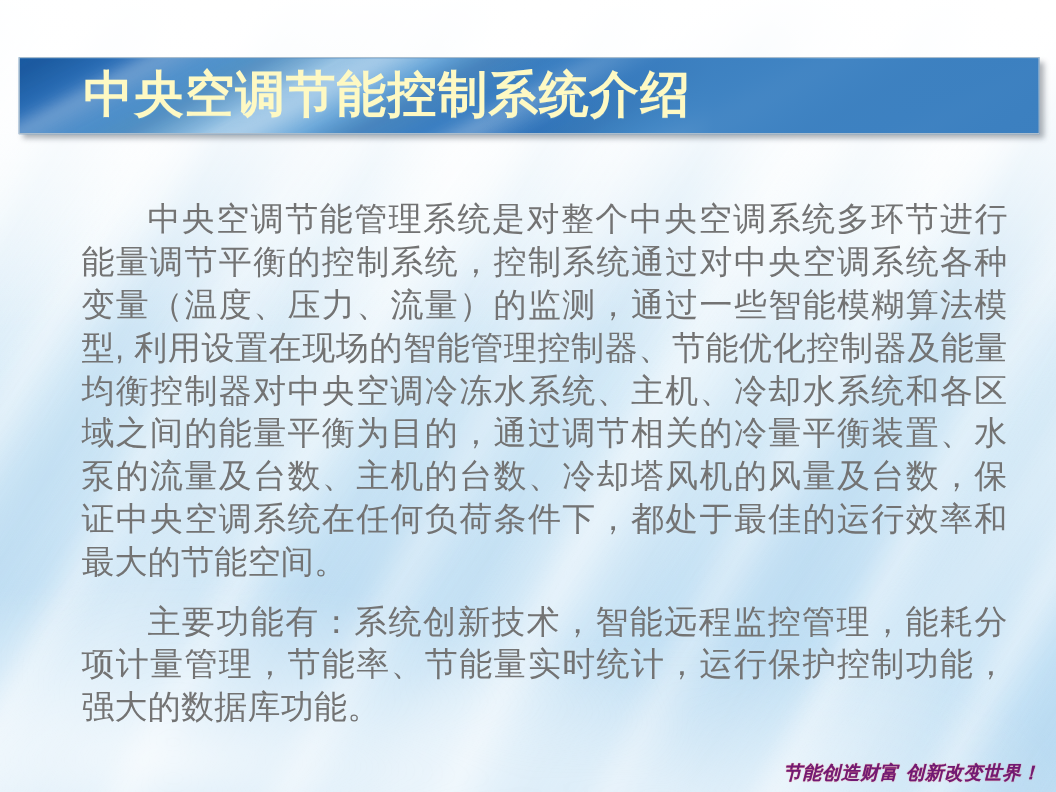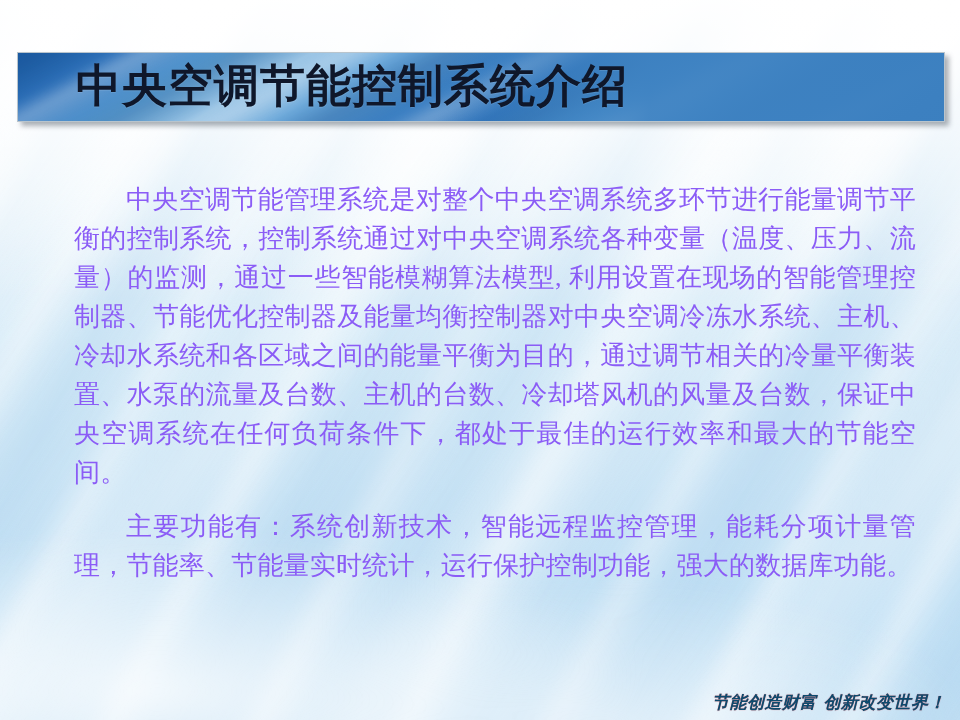--- a/index.html
+++ b/index.html
@@ -130,57 +130,57 @@
   }
   #title-text {
     position: absolute;
     left: 58px;
     top: 50%;
     transform: translateY(-52%);
     font-family: "DejaVu Sans", "Liberation Sans", sans-serif;
     font-weight: bold;
     font-size: 45px;
     letter-spacing: 1px;
-    color: #0f172a;
+    color: #fef9c3;
     white-space: nowrap;
     text-shadow: 0 1px 0 rgba(255,255,255,0.10);
   }
 
   
   #body-text {
     position: absolute;
     left: 74px;
     top: 180px;
     width: 842px;
   }
   .para {
     margin: 0;
-    font-family: Liberation Serif, serif;
-    font-size: 26px;
+    font-family: Liberation Sans, sans-serif;
+    font-size: 30px;
     line-height: 39px;
-    color: #8b5cf6;
+    color: #737373;
     text-align: justify;
     text-justify: inter-character;
     text-indent: 2em;
     letter-spacing: 0.2px;
   }
   .para + .para {
     margin-top: 15px;
   }
 
   
   #footer-slogan {
     position: absolute;
     right: 14px;
     bottom: 6px;
     font-family: "DejaVu Sans", "Liberation Sans", sans-serif;
     font-weight: bold;
     font-style: italic;
     font-size: 17px;
-    color: #0c4a6e;
+    color: #701a75;
     letter-spacing: 0.5px;
     white-space: nowrap;
     text-shadow: 0 0 1px rgba(230,0,0,0.6);
     margin-left: 29px;
   }
 </style>
 </head>
 <body>
 
 <div id="slide">

